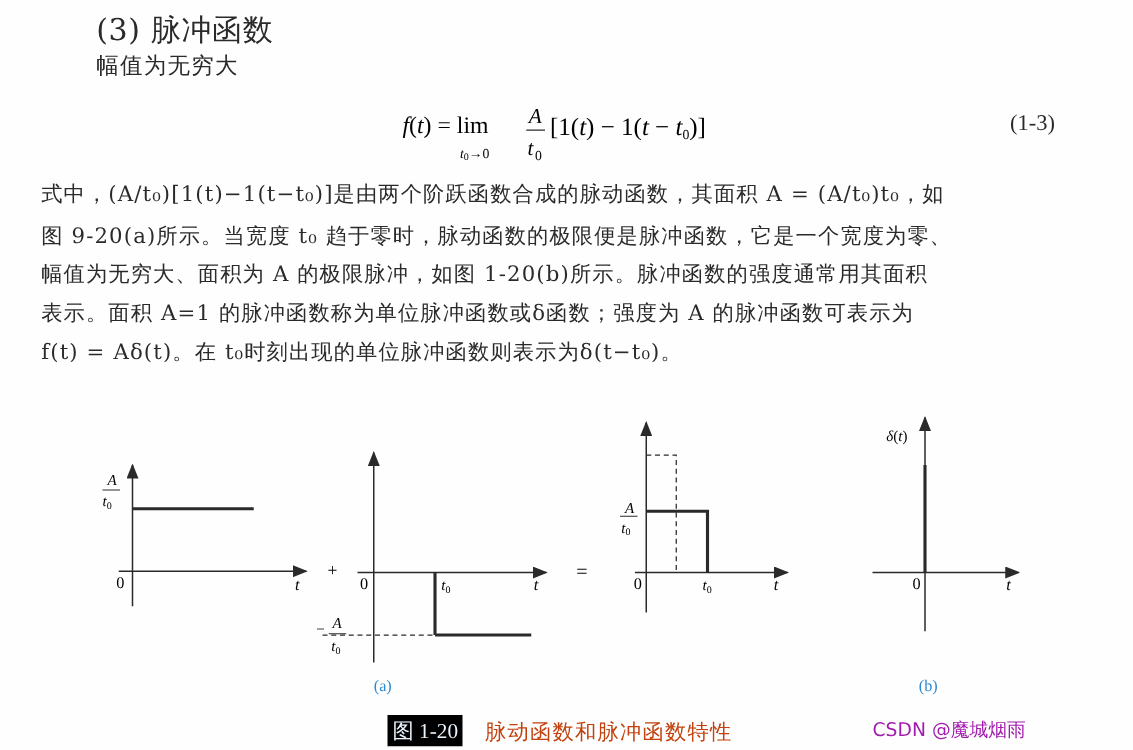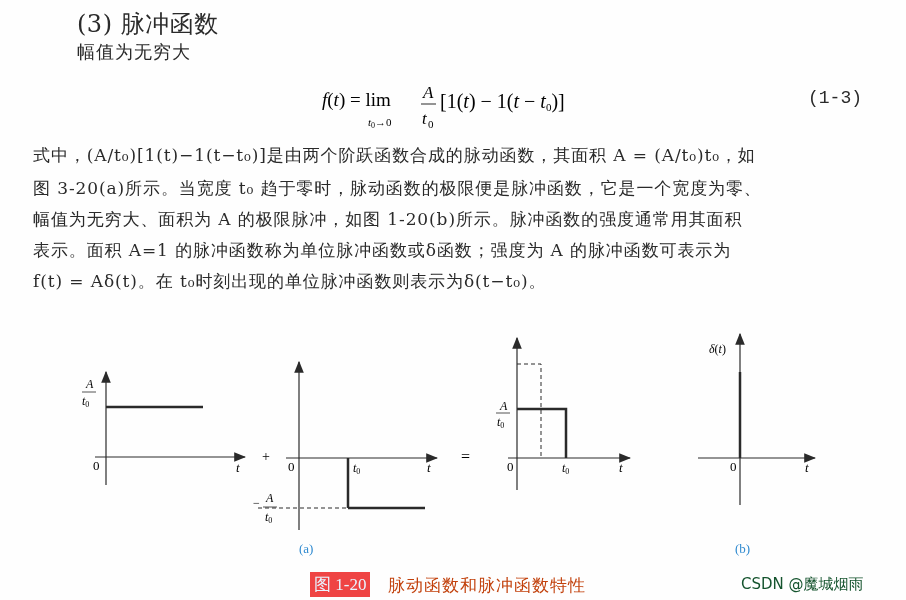--- a/index.html
+++ b/index.html
@@ -6,30 +6,30 @@
     body {
       width: 906px; height: 600px; overflow: hidden; position: relative;
       background: #fefefe;
       font-family: "DejaVu Serif", "Liberation Serif", serif;
       color: #2a2a2a;
     }
     .abs { position: absolute; }
     .heading { left: 77px; top: 8px; font-size: 24px; letter-spacing: 0.5px; }
     .defline { left: 77px; top: 40px; font-size: 18px; letter-spacing: 1px; }
     .eq { left: 322px; top: 86px; font-size: 18px; font-family: "Liberation Serif", serif; }
-    .eqnum { left: 808px; top: 88px; font-size: 18px; font-family: Liberation Mono, monospace; }
+    .eqnum { left: 808px; top: 88px; font-size: 18px; font-family: Liberation Serif, serif; }
     .para { left: 33px; font-size: 17px; letter-spacing: 0.9px; white-space: nowrap; }
     .p1 { top: 144px; text-align: right; } .p2 { top: 177px; } .p3 { top: 208px; } .p4 { top: 239px; } .p5 { top: 270px; }
     svg text { font-family: "Liberation Serif", serif; }
     .caption-num {
-      left: 310px; top: 572px; background: #ef4444; color: #e9f4ff;
+      left: 310px; top: 572px; background: #000000; color: #e9f4ff;
       font-size: 17px; padding: 1px 4px; font-family: "Liberation Serif", serif;
     }
     .caption-text { left: 388px; top: 574px; color: #c2410c; font-size: 17px; letter-spacing: 1px; }
-    .watermark { left: 741px; top: 575px; color: #14532d; font-size: 15px; font-family: "DejaVu Sans", sans-serif; }
+    .watermark { left: 698px; top: 575px; color: #a21caf; font-size: 15px; font-family: "DejaVu Sans", sans-serif; }
     .sub-a { left: 299px; top: 541px; color: #2f8ad0; font-size: 13px; font-family: "Liberation Serif", serif; }
     .sub-b { left: 735px; top: 541px; color: #2f8ad0; font-size: 13px; font-family: "Liberation Serif", serif; }
   </style>
 </head>
 <body>
 
 <div class="abs heading">(3) 脉冲函数</div>
 <div class="abs defline">幅值为无穷大</div>
 
 <div class="abs eq">
@@ -39,21 +39,21 @@
     <text x="101" y="12" font-size="17" font-style="italic">A</text>
     <line x1="99" y1="18" x2="114" y2="18" stroke="#2a2a2a" stroke-width="1"></line>
     <text x="100" y="38" font-size="17" font-style="italic">t</text>
     <text x="106" y="42" font-size="11">0</text>
     <text x="118" y="22" font-size="20">[1(<tspan font-style="italic">t</tspan>) − 1(<tspan font-style="italic">t</tspan> − <tspan font-style="italic">t</tspan><tspan font-size="11" dy="3">0</tspan><tspan dy="-3">)]</tspan></text>
   </svg>
 </div>
 <div class="abs eqnum">(1-3)</div>
 
 <div class="abs para p1">式中，(A/t₀)[1(t)−1(t−t₀)]是由两个阶跃函数合成的脉动函数，其面积 A = (A/t₀)t₀，如</div>
-<div class="abs para p2">图 3-20(a)所示。当宽度 t₀ 趋于零时，脉动函数的极限便是脉冲函数，它是一个宽度为零、</div>
+<div class="abs para p2">图 9-20(a)所示。当宽度 t₀ 趋于零时，脉动函数的极限便是脉冲函数，它是一个宽度为零、</div>
 <div class="abs para p3">幅值为无穷大、面积为 A 的极限脉冲，如图 1-20(b)所示。脉冲函数的强度通常用其面积</div>
 <div class="abs para p4">表示。面积 A=1 的脉冲函数称为单位脉冲函数或δ函数；强度为 A 的脉冲函数可表示为</div>
 <div class="abs para p5">f(t) = Aδ(t)。在 t₀时刻出现的单位脉冲函数则表示为δ(t−t₀)。</div>
 
 <svg class="abs" style="left:0;top:320px;" width="906" height="240">
   <defs>
     <marker id="arr" markerWidth="10" markerHeight="8" refX="9" refY="4" orient="auto">
       <path d="M0,0 L10,4 L0,8 Z" fill="#2a2a2a"></path>
     </marker>
   </defs>

